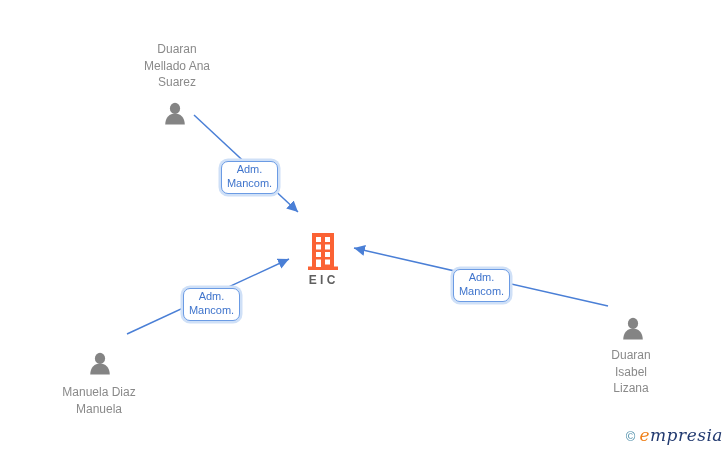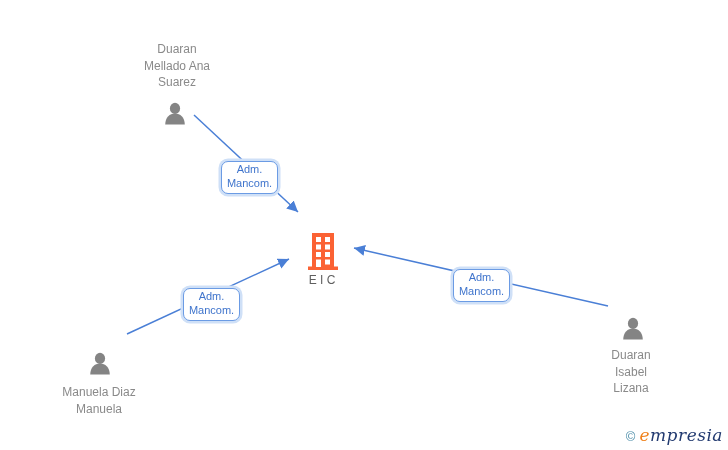--- a/index.html
+++ b/index.html
@@ -15,21 +15,21 @@
   .edges .arrowhead{fill:var(--edge);}
   .abs{position:absolute;margin-top:12px;}
   .name-label{width:120px;text-align:center;font-size:12px;line-height:16.5px;color:var(--person-label);cursor:pointer;}
   .picon{width:28px;height:28px;cursor:pointer;}
   .picon svg{display:block;width:28px;height:28px;}
   .picon svg *{fill:var(--person-icon);}
   .building{width:32px;height:37px;cursor:pointer;}
   .building svg{display:block;width:32px;height:37px;}
   .building .b-solid{fill:var(--company-icon);}
   .building .b-win{fill:#ffffff;}
-  .company-label{width:120px;text-align:center;font-size:12px;font-weight:400;line-height:15px;color:var(--company-label);cursor:pointer;}
+  .company-label{width:120px;text-align:center;font-size:12px;font-weight:700;line-height:15px;color:var(--company-label);cursor:pointer;}
   .rel-box{
     width:55px;height:31px;background:#fff;border:1.5px solid var(--box-border);
     border-radius:7px;box-shadow:0 0 0 2.5px var(--box-glow);
     display:flex;flex-direction:column;align-items:center;
     font-size:11px;line-height:14px;color:var(--box-text);text-align:center;
   }
   .logo{position:absolute;right:5px;bottom:5px;display:flex;align-items:baseline;gap:4px;cursor:pointer;}
   .logo .copy{font-size:13px;color:var(--logo-copyright);}
   .logo .brand{font-family:"DejaVu Serif", serif;font-style:italic;font-size:17px;letter-spacing:0.5px;margin-top:44px;}
   .logo .brand-e{color:var(--logo-e);}

